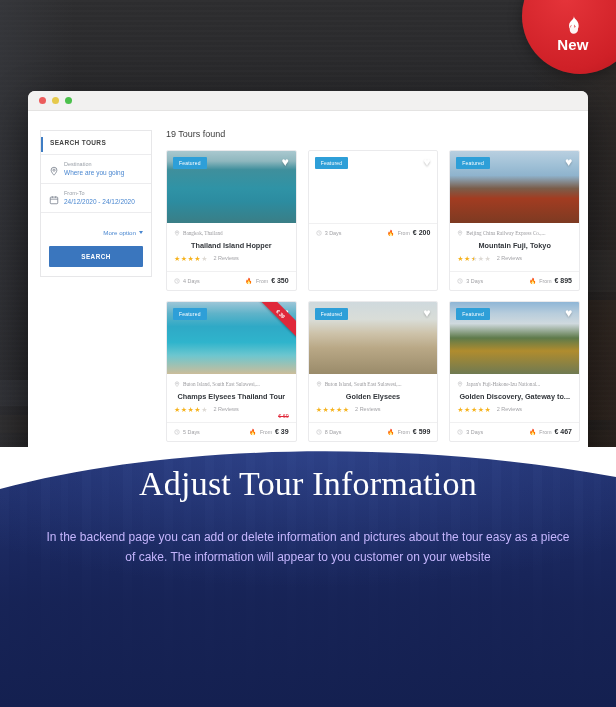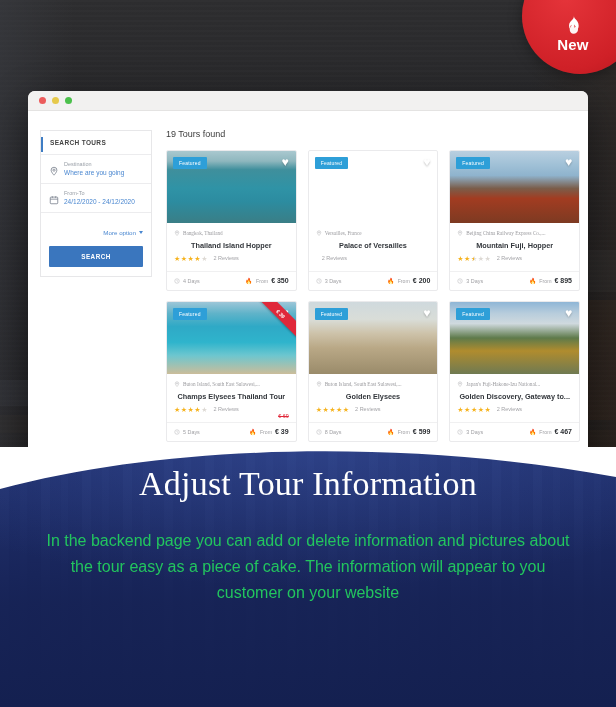--- a/index.html
+++ b/index.html
@@ -264,23 +264,23 @@
   .panel-title {
     font-family: "Liberation Serif", serif;
     font-size: 34px;
     color: #ffffff;
     letter-spacing: .2px;
     line-height: 1.1;
     margin-bottom: 26px;
     font-weight: 400;
   }
   .panel-desc {
-    font-size: 16px;
+    font-size: 12px;
     line-height: 1.62;
-    color: #22c55e;
+    color: #c4b5fd;
     max-width: 530px;
     margin: 0 auto;
   }
 
   
   .new-badge {
     position: absolute;
     right: -22px; top: -42px;
     width: 116px; height: 116px;
     border-radius: 50%;
@@ -408,34 +408,20 @@
                 </span>
               </div>
             </div>
           </div>
           <div class="card">
             <div class="card-media">
               <div class="card-img" style="background-image:linear-gradient(180deg,#bfae96 0%,#cdbfa7 18%,#b6a georg 0%,#9a8e7c 46%,#6e6356 62%,#4a433b 100%),radial-gradient(ellipse 55% 30% at 50% 12%, #e2d7c2 0%, rgba(226,215,194,0) 70%);"></div>
               <span class="badge-featured">Featured</span>
               <span class="heart">♥</span>
             </div>
-            <div class="card-body">
-              <div class="card-loc">
-                <svg viewBox="0 0 24 24" fill="none" stroke="#b4b4b8" stroke-width="2">
-                  <path d="M12 22s7-7.2 7-12A7 7 0 1 0 5 10c0 4.8 7 12 7 12z"></path>
-                  <circle cx="12" cy="10" r="2.6"></circle>
-                </svg>
-                <span>Versailles, France</span>
-              </div>
-              <div class="card-title">Palace of Versailles</div>
-              <div class="card-rating">
-                <div class="stars"></div>
-                <span class="reviews">2 Reviews</span>
-              </div>
-            </div>
             <div class="foot-wrap">
               <div class="card-foot">
                 <span class="days">
                   <svg viewBox="0 0 24 24" fill="none" stroke="#b4b4b8" stroke-width="2">
                     <circle cx="12" cy="12" r="9"></circle>
                     <path d="M12 7v5l3 2"></path>
                   </svg>
                   <span>3 Days</span>
                 </span>
                 <span class="price-block">
@@ -453,21 +439,21 @@
               <span class="heart">♥</span>
             </div>
             <div class="card-body">
               <div class="card-loc">
                 <svg viewBox="0 0 24 24" fill="none" stroke="#b4b4b8" stroke-width="2">
                   <path d="M12 22s7-7.2 7-12A7 7 0 1 0 5 10c0 4.8 7 12 7 12z"></path>
                   <circle cx="12" cy="10" r="2.6"></circle>
                 </svg>
                 <span>Beijing China Railway Express Co.,...</span>
               </div>
-              <div class="card-title">Mountain Fuji, Hopper</div>
+              <div class="card-title">Mountain Fuji, Tokyo</div>
               <div class="card-rating">
                 <div class="stars">
                   <span class="star full">★</span>
                   <span class="star full">★</span>
                   <span class="star half">★</span>
                   <span class="star">★</span>
                   <span class="star">★</span>
                 </div>
                 <span class="reviews">2 Reviews</span>
               </div>

